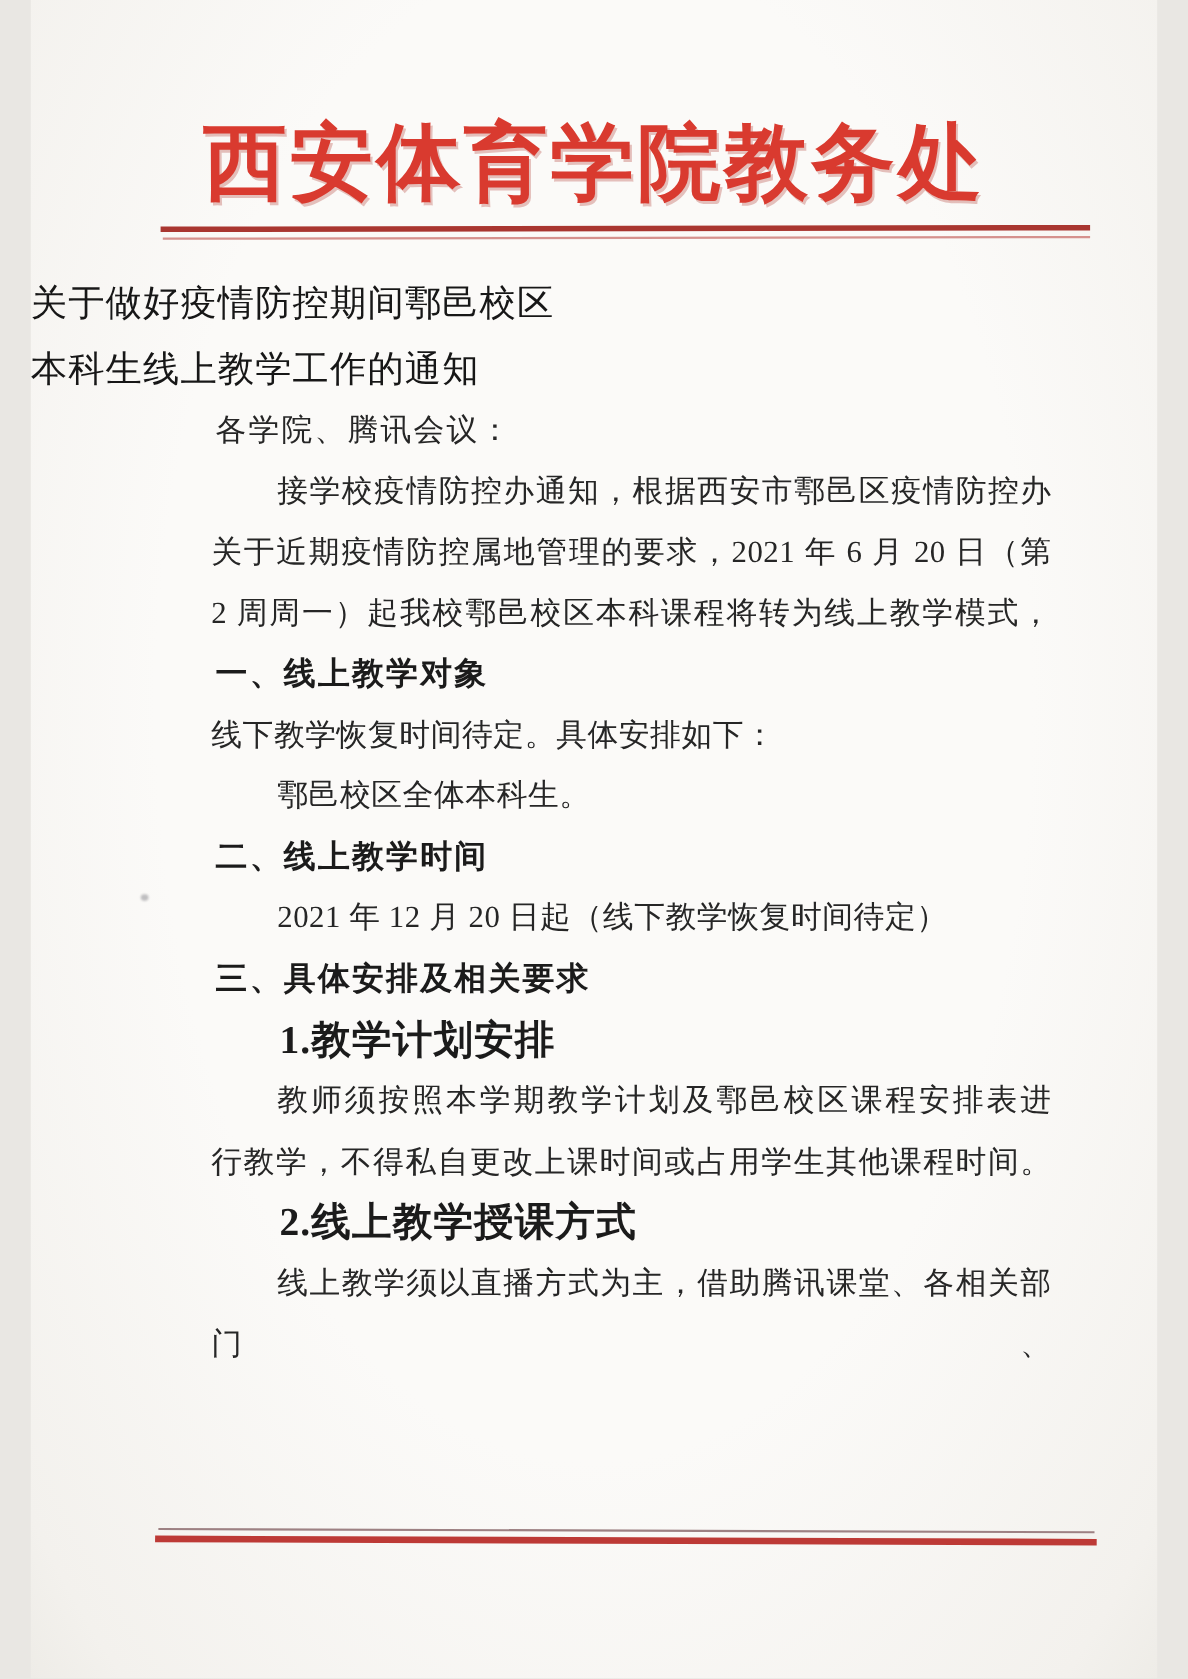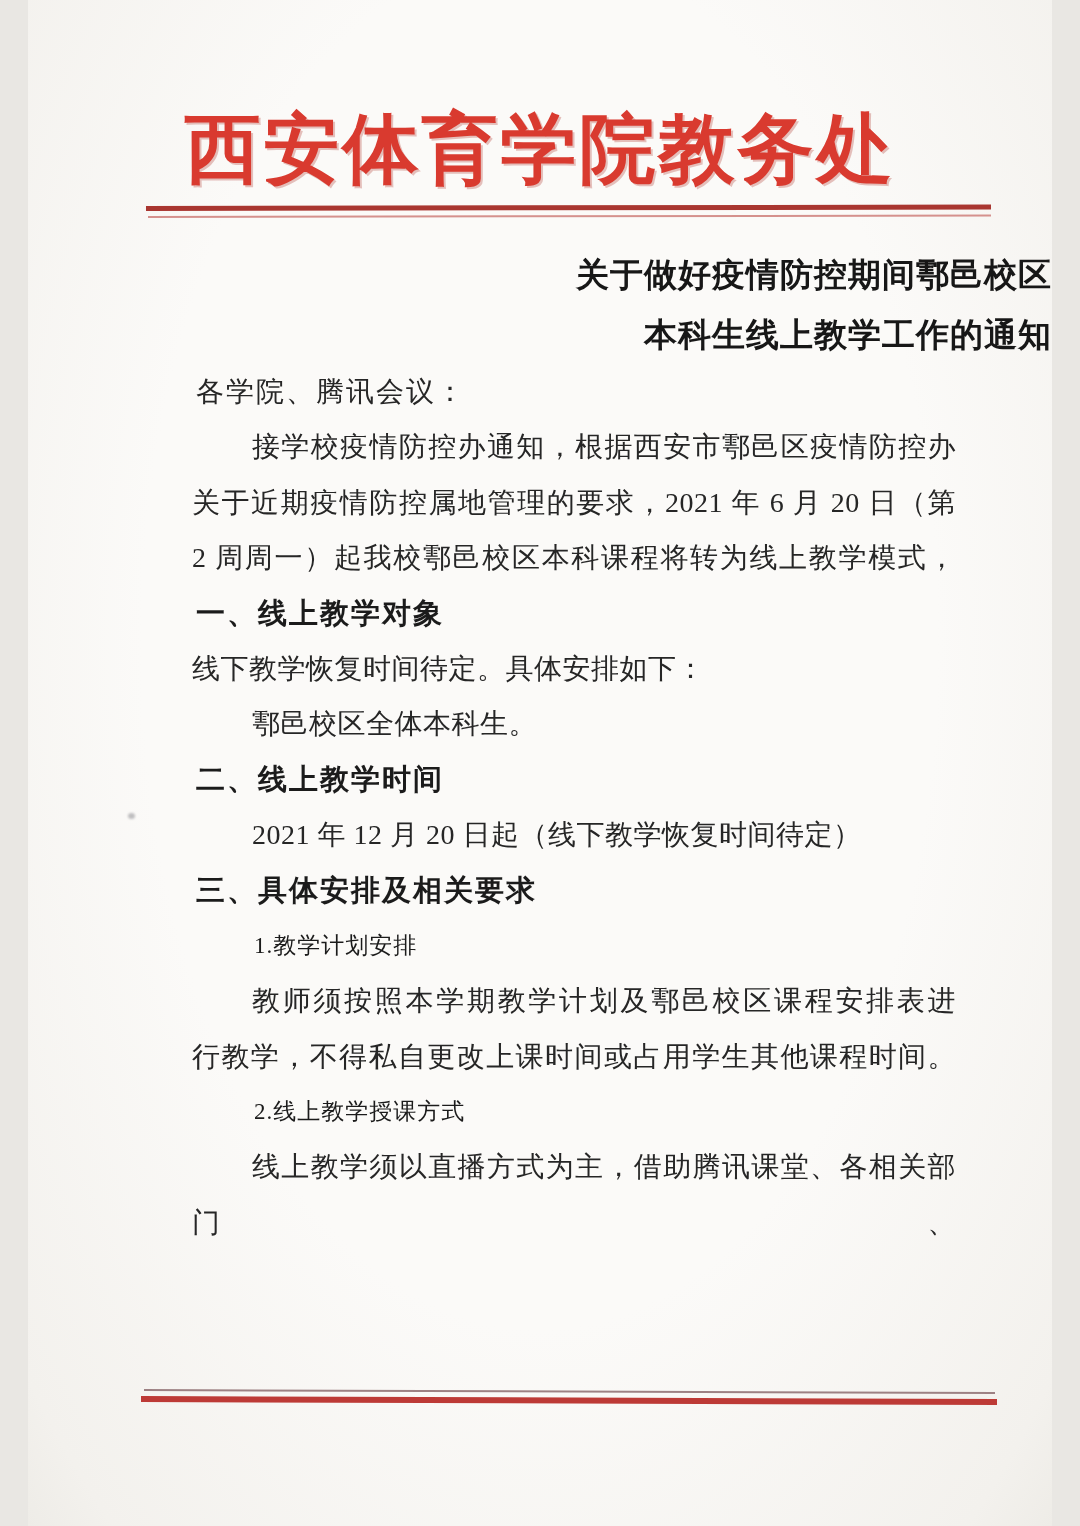--- a/index.html
+++ b/index.html
@@ -34,23 +34,23 @@
   .rule-top-thick  { top: 206px; left: 118px; width: 845px; height: 5px;   background: #a93630; transform: rotate(-0.10deg); }
   .rule-top-thin   { top: 216px; left: 120px; width: 843px; height: 2px;   background: #d5918d; transform: rotate(-0.10deg); }
   .rule-bot-thin   { top: 1389px; left: 116px; width: 851px; height: 2px;  background: #9d8183; transform: rotate(0.20deg); }
   .rule-bot-thick  { top: 1396px; left: 113px; width: 856px; height: 5.5px; background: #bd3a36; transform: rotate(0.20deg); }
 
   
   .doc-title {
     position: absolute;
     top: 245px; left: 0;
     width: 100%;
-    text-align: right;
+    text-align: left;
     font-family: "Liberation Sans", "DejaVu Sans", sans-serif;
-    font-weight: bold;
+    font-weight: normal;
     font-size: 33px;
     color: #171717;
   }
   .doc-title .t-line { line-height: 60px; letter-spacing: 1px; }
 
   
   .doc-body {
     position: absolute;
     top: 364px; left: 164px;
     width: 764px;
@@ -63,22 +63,22 @@
   .just { text-align: justify; text-align-last: justify; }
   .ind  { text-indent: 60px; }
   .h1 {
     font-weight: bold;
     font-size: 29px;
     color: #1b1b1b;
     text-indent: 4px;
     letter-spacing: 2px;
   }
   .h2 {
-    font-weight: normal;
-    font-size: 23px;
+    font-weight: bold;
+    font-size: 36px;
     color: #1b1b1b;
     text-indent: 62px;
     letter-spacing: 1px;
   }
   .salut { text-indent: 4px; letter-spacing: 2px; }
 
   
   .speck {
     position: absolute;
     top: 813px; left: 100px;

